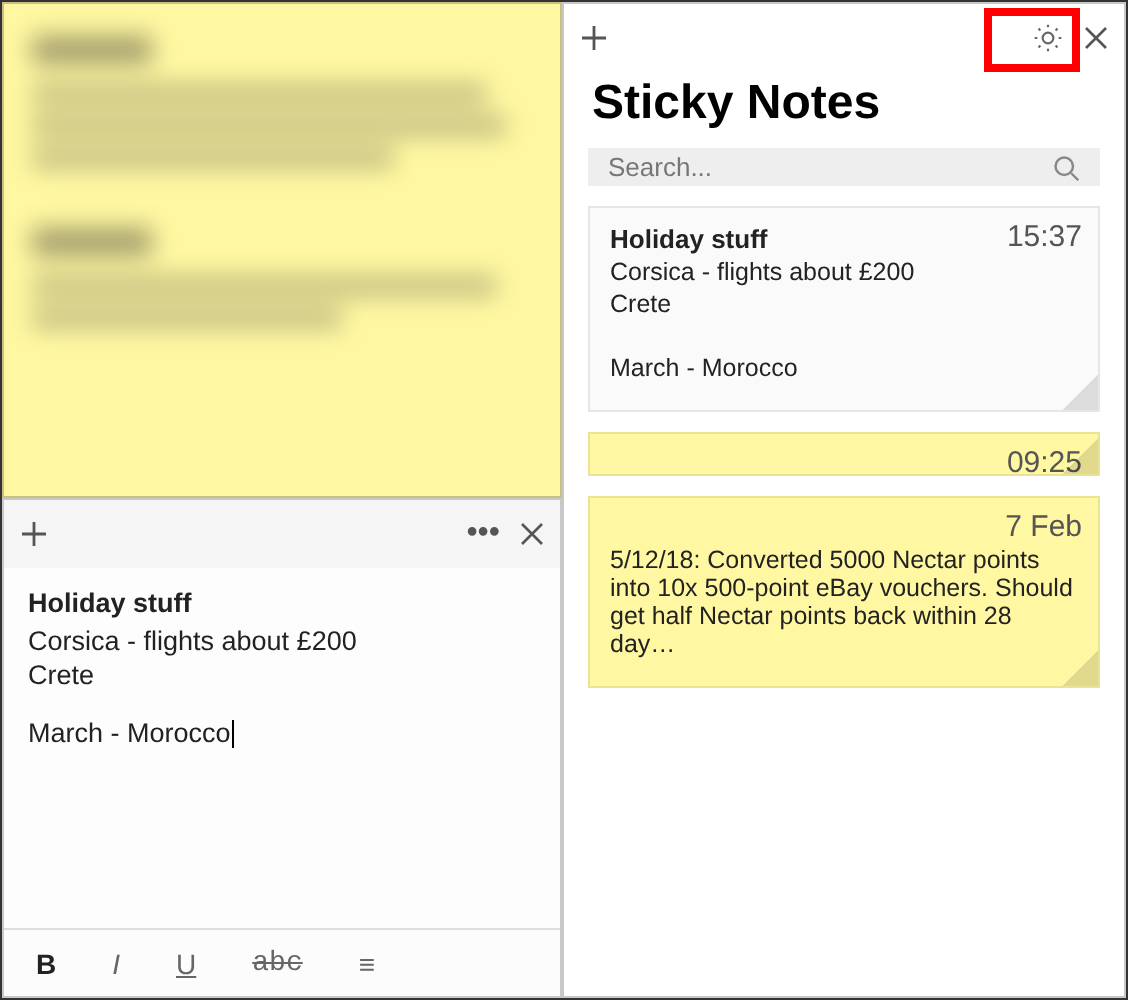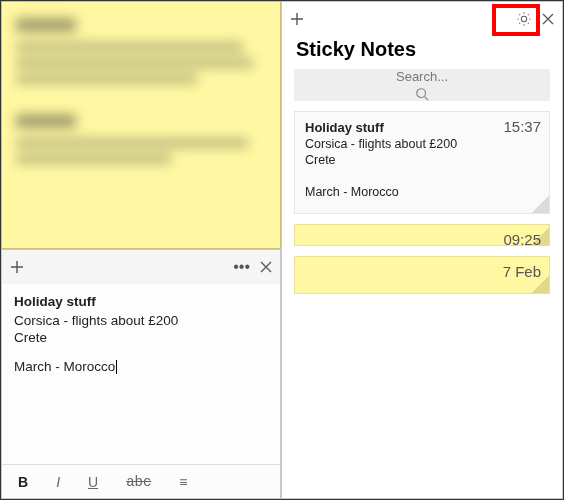--- a/index.html
+++ b/index.html
@@ -39,24 +39,24 @@
   .tb.bold { font-weight:800; color:#222;}
   .tb.italic { font-style:italic; }
   .tb.underline { text-decoration: underline; }
   .tb.strike { text-decoration: line-through; font-family: Liberation Mono, monospace; }
 
   
   .right { flex:1; background:#fff; border:1px solid #c8c8c8; display:flex; flex-direction:column; position:relative;}
   .right .topbar { height: 34px; display:flex; align-items:center; justify-content:space-between; padding: 0 8px;}
   .gear-wrap { display:flex; align-items:center; gap:10px; }
   .highlight-box { position:absolute; top:2px; right:22px; width:48px; height:32px; border:4px solid #ff0000; pointer-events:none;}
-  .app-title { font-size:20px; font-weight:800; padding: 2px 14px 8px; }
+  .app-title { font-size:24px; font-weight:800; padding: 2px 14px 8px; }
   .search {
-    margin: 0 12px 10px; height:32px; background:#eeeeee; display:flex; align-items:center;
-    padding: 0 10px; color:#777; font-size:13px; justify-content:space-between;flex-direction:column;
+    margin: 0 12px 10px; height:19px; background:#eeeeee; display:flex; align-items:center;
+    padding: 0 10px; color:#777; font-size:13px; justify-content:space-between;
   }
   .list { flex:1; padding: 0 12px; display:flex; flex-direction:column; gap:10px; }
 
   .card { position:relative; padding:8px 10px 12px; font-size:12.5px; color:#222; border:1px solid rgba(0,0,0,.08);}
   .card .ts { position:absolute; top:6px; right:8px; font-size:15px; color:#555; }
   .card.white { background:#fafafa; }
   .card.yellow { background:#fff7a1; }
   .corner {
     position:absolute; right:0; bottom:0; width:18px; height:18px;
     background: linear-gradient(135deg, transparent 50%, rgba(0,0,0,.12) 50%);
@@ -164,16 +164,17 @@
         <p>March - Morocco</p>
         <div class="corner"></div>
       </div>
       <div class="card yellow">
         <div class="ts">09:25</div>
         <div class="corner"></div>
       </div>
       <div class="card yellow">
         <div class="ts">7 Feb</div>
         <p>&nbsp;</p>
+        <p>5/12/18: Converted 5000 Nectar points into 10x 500-point eBay vouchers. Should get half Nectar points back within 28 day…</p>
         <div class="corner"></div>
       </div>
     </div>
 </div>
 
 </body></html>

